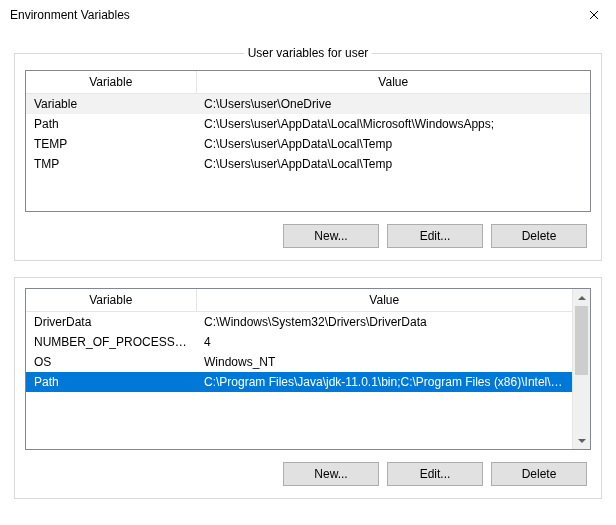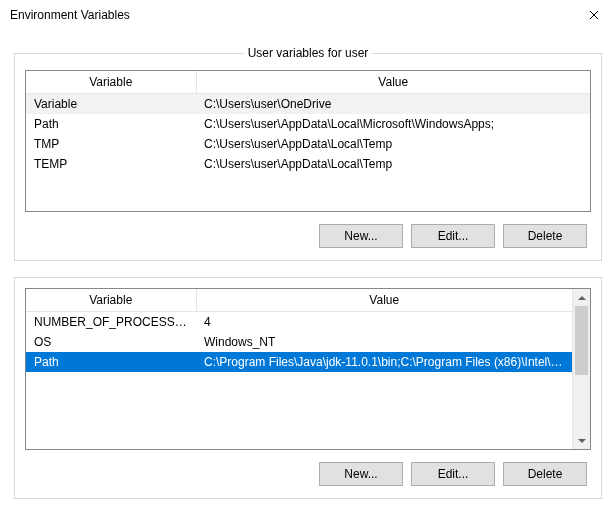--- a/index.html
+++ b/index.html
@@ -20,21 +20,21 @@
   th:last-child{border-right:none;}
   td{padding:3px 8px;white-space:nowrap;overflow:hidden;text-overflow:ellipsis;font-size:12px;border:none;}
   col.var-col{width:170px;}
   tr.sel td{background:#0078d7;color:#fff;}
   .scrollbar{width:17px;background:#f0f0f0;border-left:1px solid #e5e5e5;display:flex;flex-direction:column;}
   .sb-btn{height:17px;display:flex;align-items:center;justify-content:center;}
   .sb-btn svg{width:8px;height:8px;fill:#606060;}
   .sb-track{flex:1;position:relative;}
   .sb-thumb{position:absolute;top:0;left:2px;right:2px;height:55%;background:#cdcdcd;}
   .btn-row{display:flex;justify-content:flex-end;gap:8px;margin-top:12px;padding-right:4px;}
-  .btn{width:84px;height:24px;border:1px solid #adadad;background:#e1e1e1;font-family:inherit;font-size:12px;cursor:pointer;padding:0;}
+  .btn{width:96px;height:24px;border:1px solid #adadad;background:#e1e1e1;font-family:inherit;font-size:12px;cursor:pointer;padding:0;}
 </style>
 </head>
 <body>
 
 <div class="window">
 
   <div class="titlebar">
     <span class="titlebar-title">Environment Variables</span>
     <div class="close-btn">
       <svg viewBox="0 0 10 10">
@@ -63,25 +63,25 @@
           <tbody id="user-tbody">
               <tr style="background: rgb(242, 242, 242);">
                 <td>Variable</td>
                 <td>C:\Users\user\OneDrive</td>
               </tr>
               <tr>
                 <td>Path</td>
                 <td>C:\Users\user\AppData\Local\Microsoft\WindowsApps;</td>
               </tr>
               <tr>
-                <td>TMP</td>
+                <td>TEMP</td>
                 <td>C:\Users\user\AppData\Local\Temp</td>
               </tr>
               <tr>
-                <td>TEMP</td>
+                <td>TMP</td>
                 <td>C:\Users\user\AppData\Local\Temp</td>
               </tr>
             </tbody>
         </table>
       </div>
 
       <div class="btn-row">
         <button class="btn">New...</button>
         <button class="btn">Edit...</button>
         <button class="btn">Delete</button>
@@ -97,20 +97,24 @@
                 <col class="var-col">
                 <col>
               </colgroup>
             <thead>
               <tr>
                 <th>Variable</th>
                 <th>Value</th>
               </tr>
             </thead>
             <tbody id="sys-tbody">
+                <tr>
+                  <td>DriverData</td>
+                  <td>C:\Windows\System32\Drivers\DriverData</td>
+                </tr>
                 <tr>
                   <td>NUMBER_OF_PROCESSORS</td>
                   <td>4</td>
                 </tr>
                 <tr>
                   <td>OS</td>
                   <td>Windows_NT</td>
                 </tr>
                 <tr class="sel">
                   <td>Path</td>

